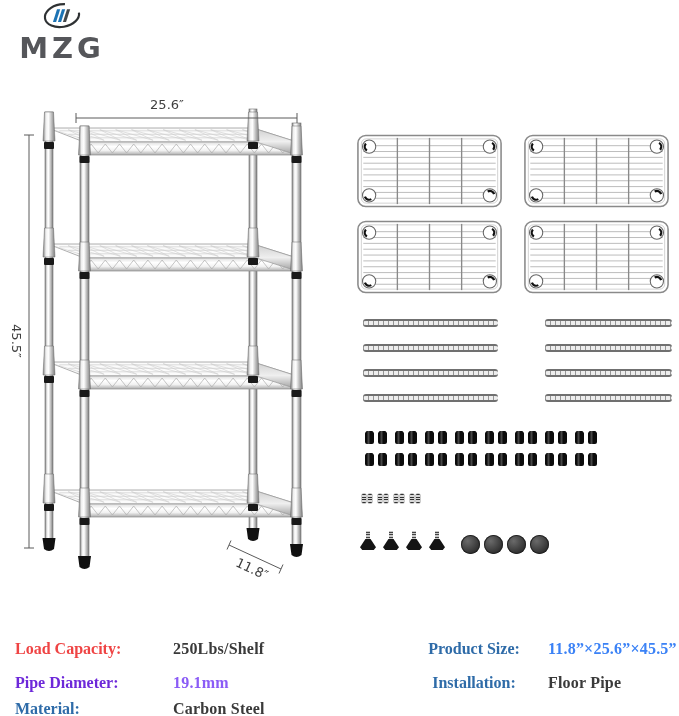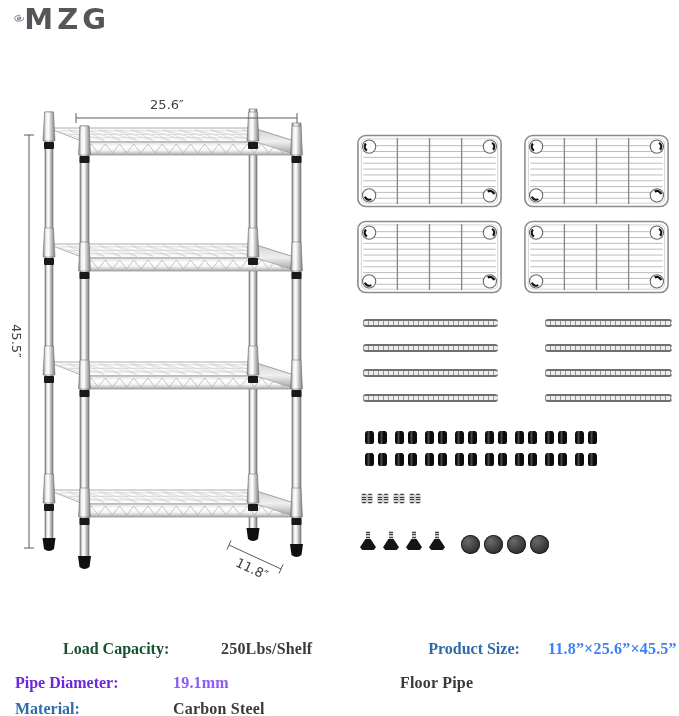--- a/index.html
+++ b/index.html
@@ -1,20 +1,20 @@
 <!DOCTYPE html>
 <html><head>
 <meta charset="utf-8">
 <style>
   html,body{margin:0;padding:0;background:#fff;}
   .page{position:relative;width:679px;height:716px;background:#ffffff;overflow:hidden;
         font-family:"DejaVu Sans",sans-serif;}
 
   
-  .logo{position:absolute;left:14px;top:2px;width:96px;display:flex;flex-direction:row;align-items:center;}
+  .logo{position:absolute;left:14px;top:2px;width:96px;display:flex;flex-direction:column;align-items:center;}
   .logo-text{font-family:"DejaVu Sans",sans-serif;font-weight:bold;font-size:29px;line-height:1;
              color:#55565a;letter-spacing:4px;transform:scaleY(.95);margin-top:3px;}
 
   
   .shelf-svg{position:absolute;left:0;top:0;width:340px;height:620px;}
   .dimtext{font-family:"DejaVu Sans",sans-serif;font-size:13px;fill:#3f3f3f;}
 
   
   .parts-shelves{position:absolute;left:356px;top:134px;display:grid;
                  grid-template-columns:147px 147px;column-gap:20px;row-gap:12px;}
@@ -326,32 +326,33 @@
       </span>
     </div>
   <div class="caps">
       <span class="cap"></span>
       <span class="cap"></span>
       <span class="cap"></span>
       <span class="cap"></span>
     </div>
 
   <div class="spec-row lcol" style="left:15px;top:640px">
-    <span class="lbl" style="color: #14532d; margin-left: 48px;">Load Capacity:</span>
+    <span class="lbl" style="color: #ef4444;">Load Capacity:</span>
     <span class="val" style="color: rgb(58, 58, 58);">250Lbs/Shelf</span>
   </div>
   <div class="spec-row lcol" style="left:15px;top:674px">
     <span class="lbl" style="color: #6d28d9;">Pipe Diameter:</span>
     <span class="val" style="color: #8b5cf6;">19.1mm</span>
   </div>
   <div class="spec-row lcol" style="left:15px;top:700px">
     <span class="lbl" style="color: rgb(46, 107, 168);">Material:</span>
     <span class="val" style="color: rgb(58, 58, 58);">Carbon Steel</span>
   </div>
   <div class="spec-row rcol" style="left:400px;top:640px">
     <span class="lbl" style="color: rgb(46, 107, 168);">Product Size:</span>
     <span class="val" style="color: #3b82f6;">11.8”×25.6”×45.5”</span>
   </div>
   <div class="spec-row rcol" style="left:400px;top:674px">
+    <span class="lbl" style="color: rgb(46, 107, 168);">Installation:</span>
     <span class="val" style="color: rgb(58, 58, 58);">Floor Pipe</span>
   </div>
 
 </div>
 
 </body></html>

